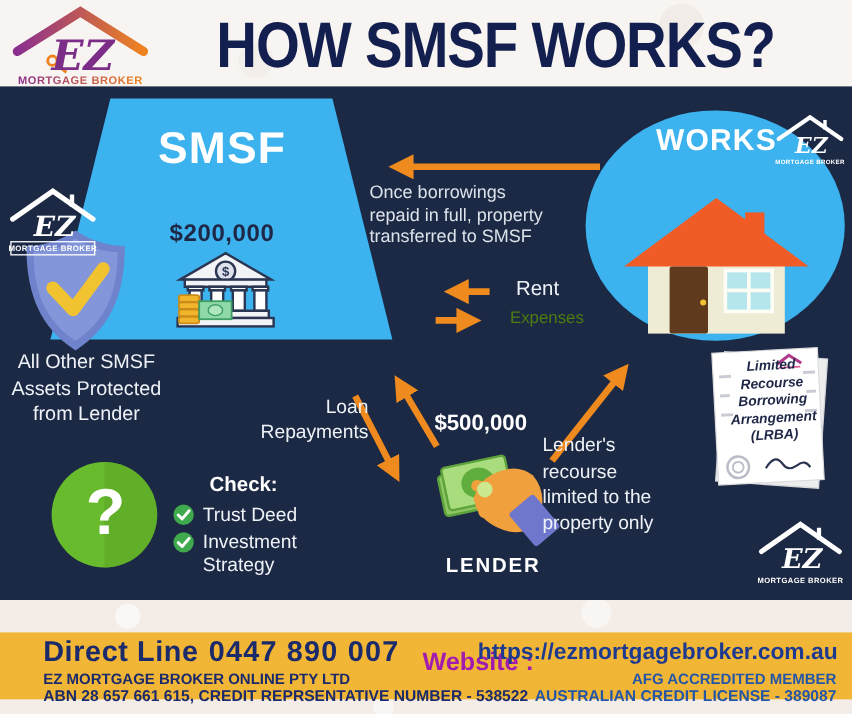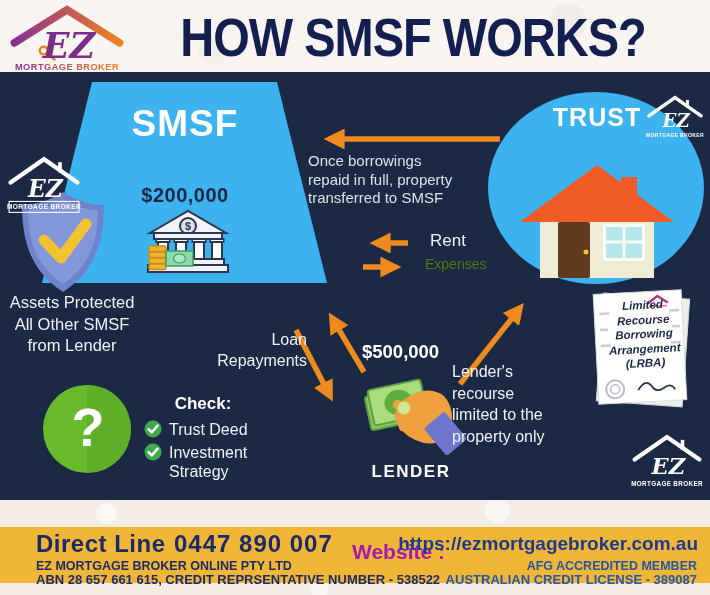--- a/index.html
+++ b/index.html
@@ -216,26 +216,26 @@
       <text x="52" y="62" text-anchor="middle" font-family="DejaVu Serif, serif" font-style="italic" font-weight="bold" font-size="32" fill="#fff">EZ</text>
       <text x="50" y="79" text-anchor="middle" font-family="Liberation Sans, sans-serif" font-weight="bold" font-size="9" letter-spacing="0.5" fill="#fff">MORTGAGE BROKER</text>
     </svg>
 
   </div>
 
   <div class="txt smsf-label" style="z-index:3">SMSF</div>
   <div class="txt smsf-amount">$200,000</div>
 
   <div class="txt bare-trust">
-    <span style="display:block">TRUST</span>
+    <span style="display:block">WORKS</span>
   </div>
 
   <div class="txt protected">
+    <span style="display:block">All Other SMSF</span>
     <span style="display:block">Assets Protected</span>
-    <span style="display:block">All Other SMSF</span>
     <span style="display:block">from Lender</span>
   </div>
 
   <div class="txt transfer">
     <span style="display:block">Once borrowings</span>
     <span style="display:block">repaid in full, property</span>
     <span style="display:block">transferred to SMSF</span>
   </div>
 
   <div class="txt rent">Rent</div>

